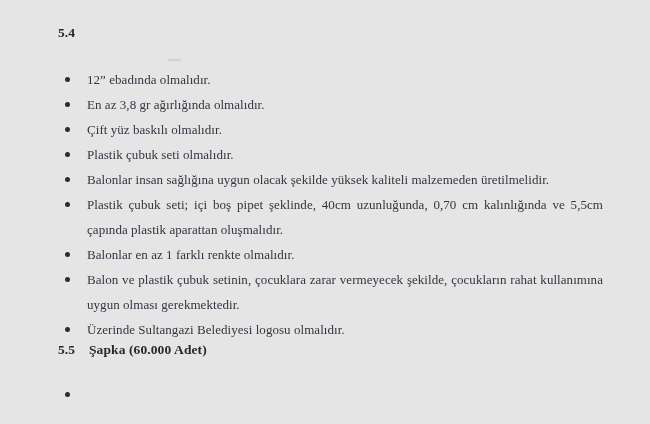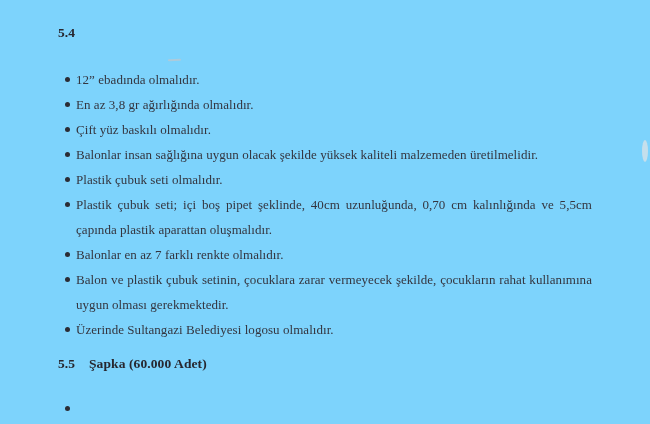--- a/index.html
+++ b/index.html
@@ -1,21 +1,21 @@
 <!DOCTYPE html>
 <html><head>
 <meta charset="utf-8">
 <style>
   html, body { margin: 0; padding: 0; background: #fff; }
 
   .page {
     position: relative;
     width: 650px;
     height: 424px;
-    background: #7dd3fc;
+    background: #e5e5e5;
     overflow: hidden;
     font-family: "Liberation Serif", serif;
     font-size: 13px;
     color: #34353f;
     box-sizing: border-box;
     padding-top: 25px;
   }
 
   .section-heading {
     display: flex;
@@ -23,35 +23,35 @@
     font-size: 13.5px;
     line-height: 15px;
     color: #27272f;
     padding-left: 58px;
     letter-spacing: 0.1px;
   }
   .section-heading .num { flex: none; width: 31px; }
 
   .bullet-list { margin: 0; padding: 0; }
   .bullet-list-1 { margin-top: 27px; }
-  .heading-2 { margin-top: 14px; }
+  .heading-2 { }
   .bullet-list-2 { margin-top: 25px; }
 
   .bullet-item { display: flex; line-height: 25px; }
   .bullet-dot {
     flex: none;
     width: 5px;
     height: 5px;
     border-radius: 50%;
     background: #2b2c34;
     margin-left: 65px;
     margin-top: 10px;
   }
   .bullet-text {
-    margin-left: 6px;
+    margin-left: 17px;
     width: 516px;
     letter-spacing: 0.05px;
   }
   .bullet-item.justify .bullet-text { text-align: justify; }
 
   .scan-artifact {
     position: absolute;
     left: 168px;
     top: 59px;
     width: 13px;
@@ -92,33 +92,33 @@
     <div class="bullet-item">
       <span class="bullet-dot"></span>
       <span class="bullet-text">En az 3,8 gr ağırlığında olmalıdır.</span>
     </div>
     <div class="bullet-item">
       <span class="bullet-dot"></span>
       <span class="bullet-text">Çift yüz baskılı olmalıdır.</span>
     </div>
     <div class="bullet-item">
       <span class="bullet-dot"></span>
-      <span class="bullet-text">Balonlar insan sağlığına uygun olacak şekilde yüksek kaliteli malzemeden üretilmelidir.</span>
+      <span class="bullet-text">Plastik çubuk seti olmalıdır.</span>
     </div>
     <div class="bullet-item">
       <span class="bullet-dot"></span>
-      <span class="bullet-text">Plastik çubuk seti olmalıdır.</span>
+      <span class="bullet-text">Balonlar insan sağlığına uygun olacak şekilde yüksek kaliteli malzemeden üretilmelidir.</span>
     </div>
     <div class="bullet-item justify">
       <span class="bullet-dot"></span>
       <span class="bullet-text">Plastik çubuk seti; içi boş pipet şeklinde, 40cm uzunluğunda, 0,70 cm kalınlığında ve 5,5cm çapında plastik aparattan oluşmalıdır.</span>
     </div>
     <div class="bullet-item">
       <span class="bullet-dot"></span>
-      <span class="bullet-text">Balonlar en az 7 farklı renkte olmalıdır.</span>
+      <span class="bullet-text">Balonlar en az 1 farklı renkte olmalıdır.</span>
     </div>
     <div class="bullet-item justify">
       <span class="bullet-dot"></span>
       <span class="bullet-text">Balon ve plastik çubuk setinin, çocuklara zarar vermeyecek şekilde, çocukların rahat kullanımına uygun olması gerekmektedir.</span>
     </div>
     <div class="bullet-item">
       <span class="bullet-dot"></span>
       <span class="bullet-text">Üzerinde Sultangazi Belediyesi logosu olmalıdır.</span>
     </div>
   </div>

